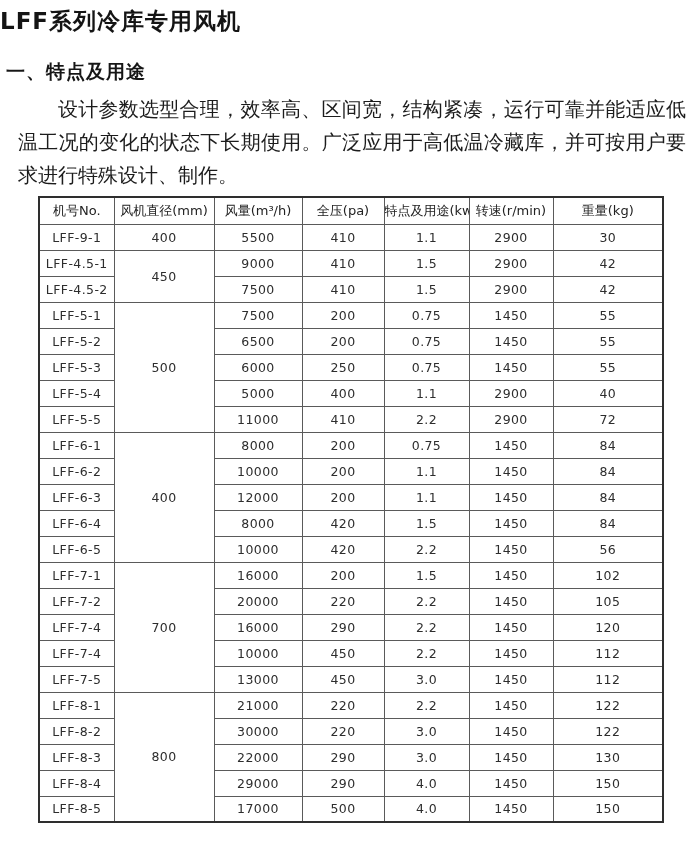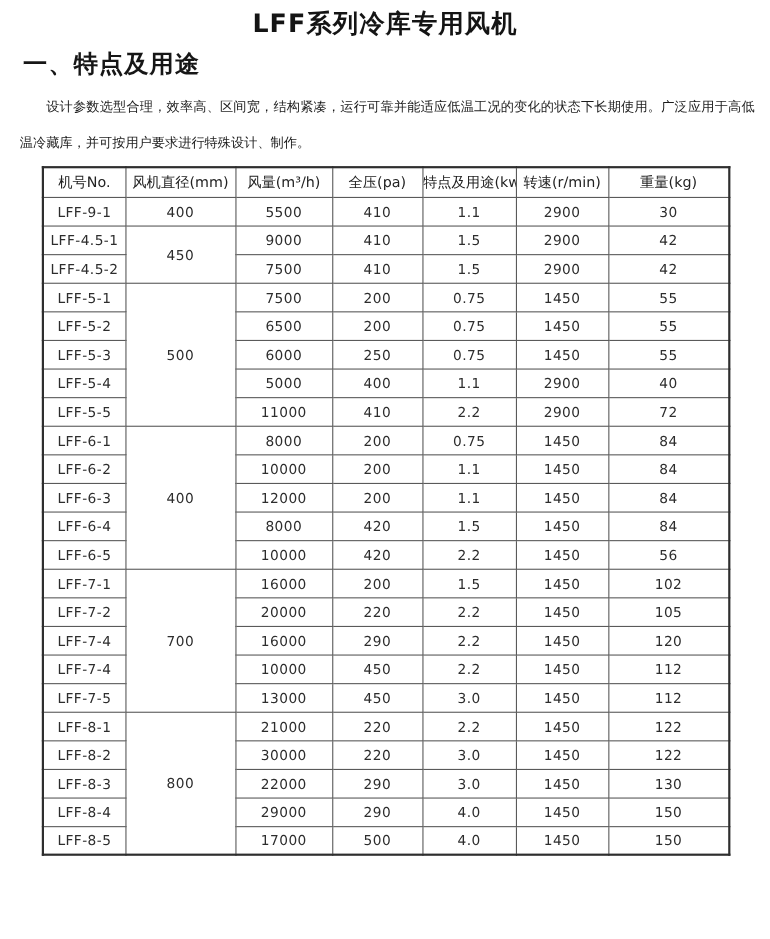--- a/index.html
+++ b/index.html
@@ -11,42 +11,42 @@
     color: #1f1f1f;
     overflow: hidden;
   }
   .page {
     width: 700px;
     height: 854px;
     padding-top: 6px;
     background: #ffffff;
   }
   .doc-title {
-    text-align: center;
+    text-align: left;
     font-size: 23px;
     font-weight: bold;
     color: #141414;
     letter-spacing: 1px;
-    margin-bottom: 6px;
+    margin-bottom: 22px;
   }
   .section-heading {
-    font-size: 22px;
+    font-size: 19px;
     font-weight: bold;
     color: #161616;
-    margin-left: 21px;
+    margin-left: 6px;
     margin-bottom: 8px;
     letter-spacing: 1px;
   }
   .section-heading.second {
     margin-top: 16px;
     margin-bottom: 10px;
   }
   .body-paragraph {
     font-family: "DejaVu Serif", serif;
-    font-size: 12px;
+    font-size: 20px;
     line-height: 33px;
     color: #1c1c1c;
     text-align: justify;
     text-indent: 2em;
     margin: 0 14px 4px 18px;
   }
   .specs-table-wrap {
     margin-left: 38px;
     width: 684px;
   }

